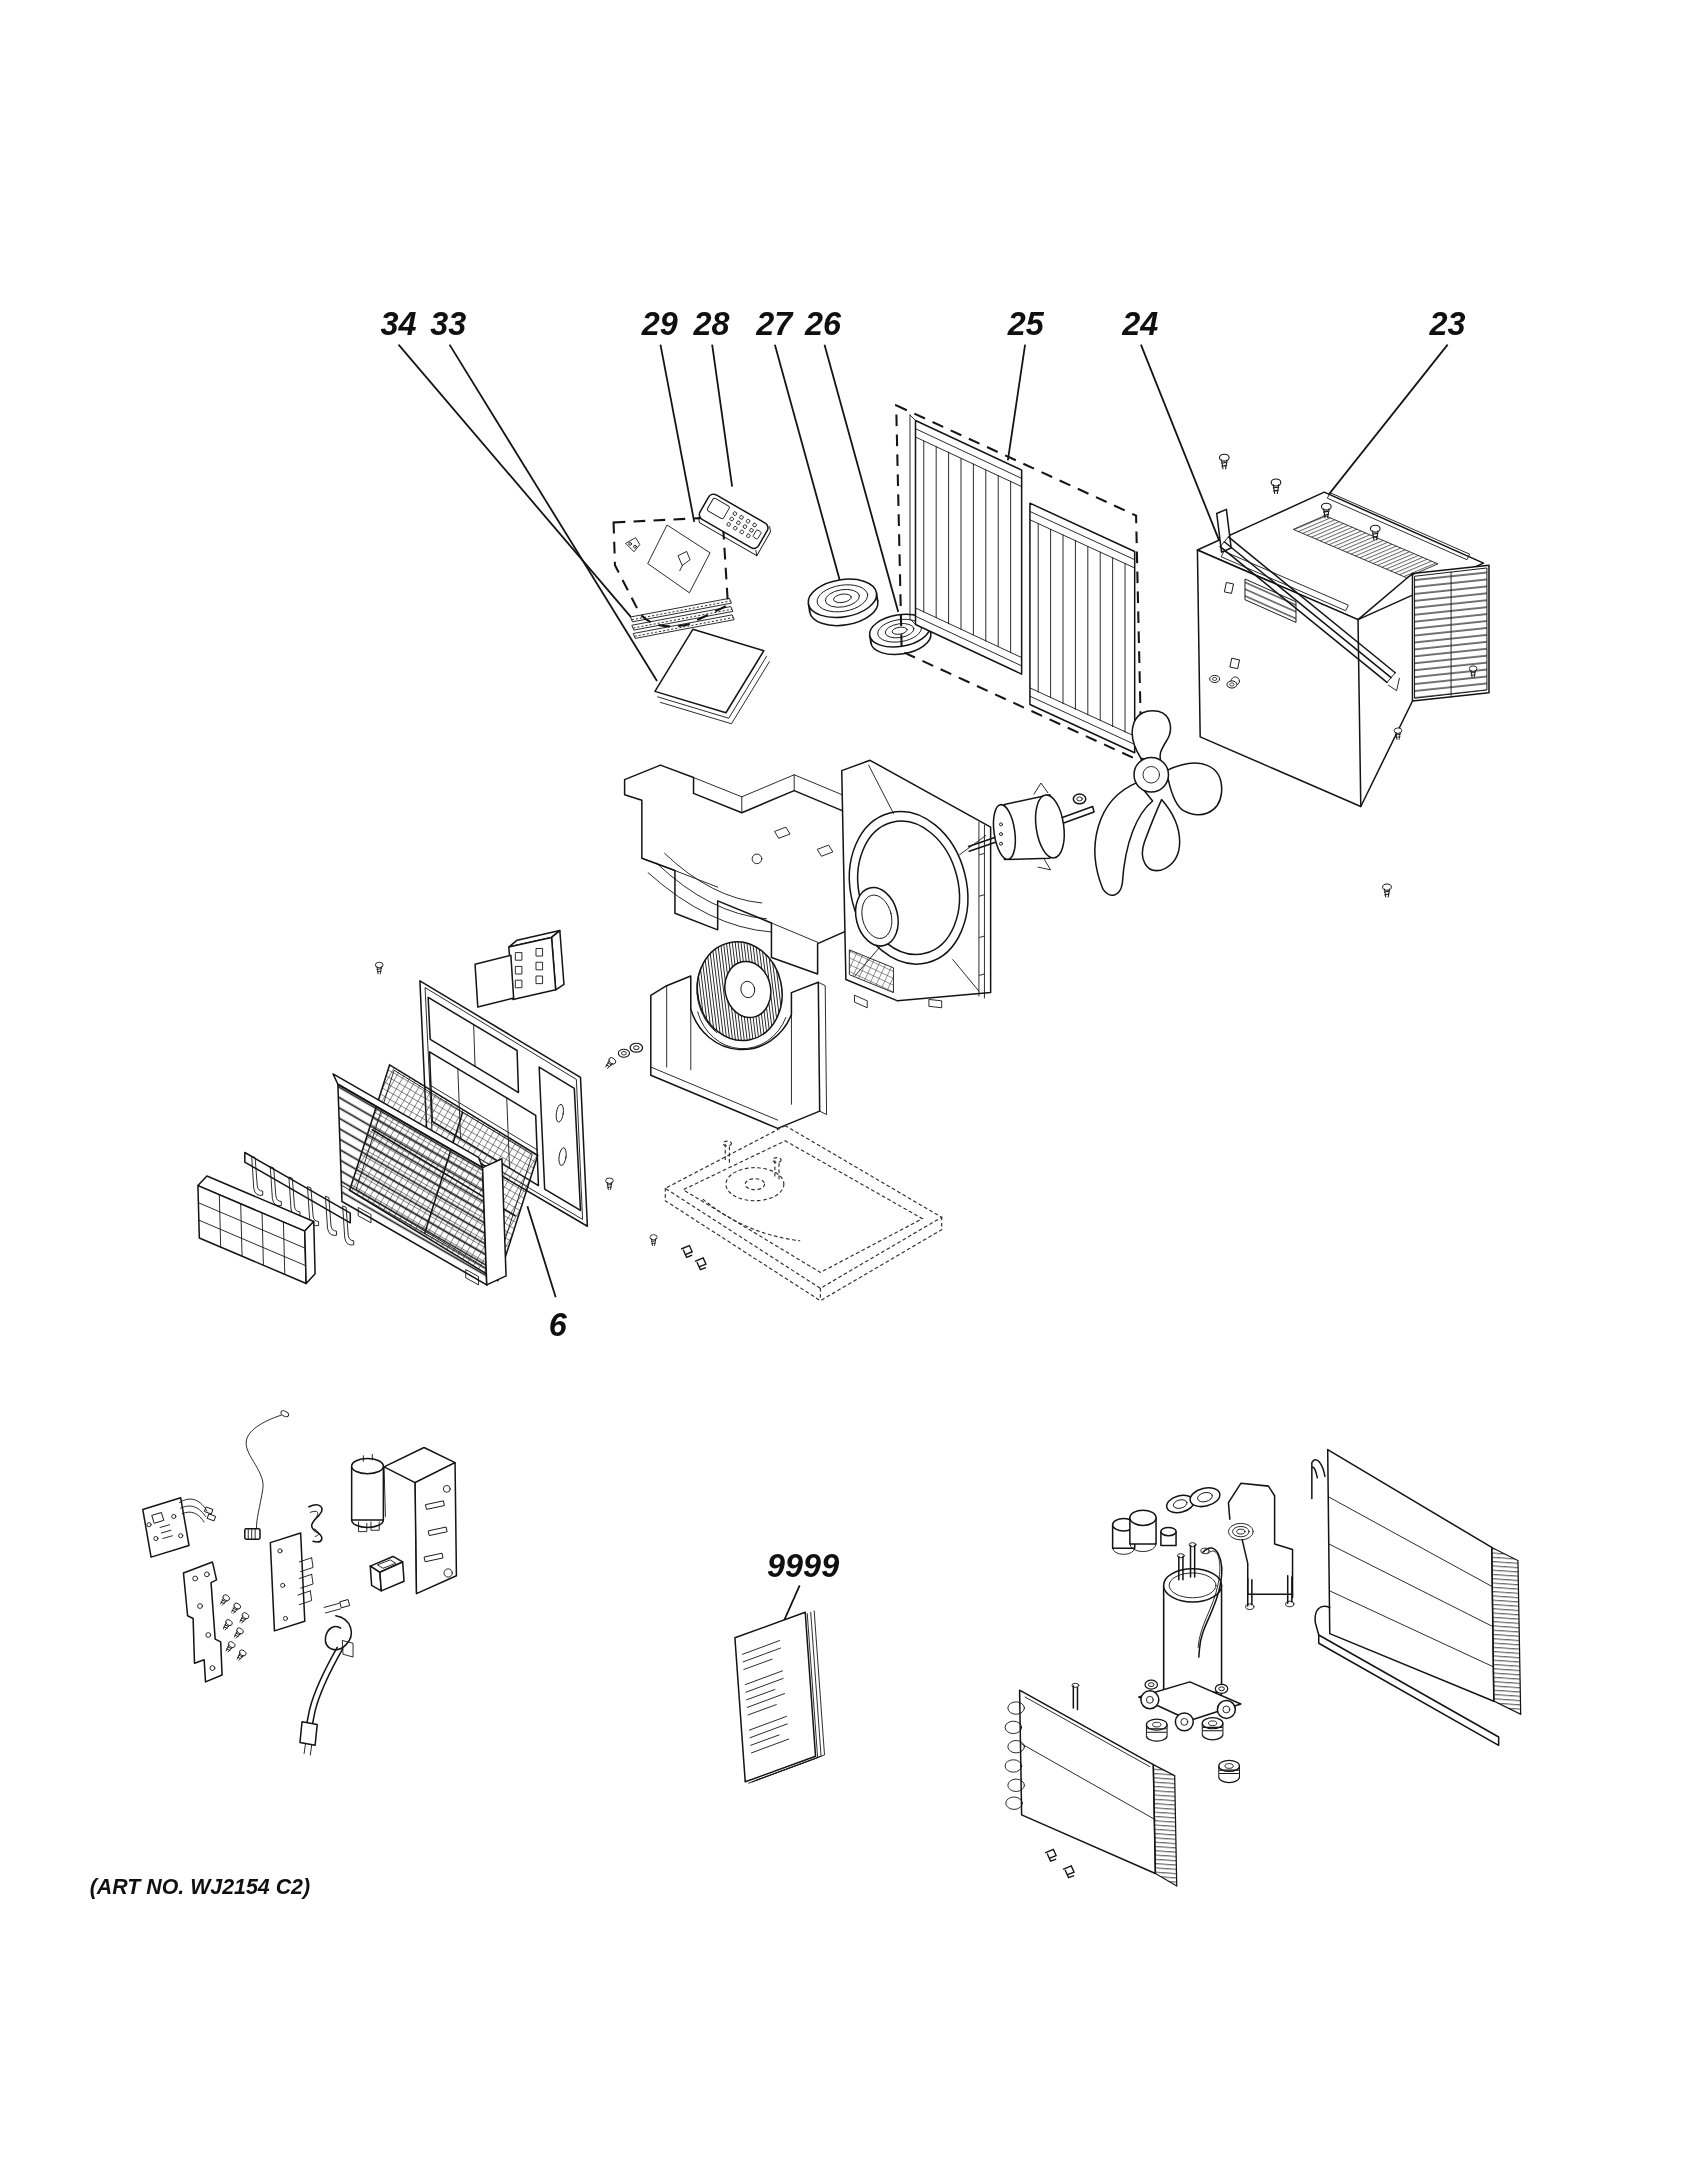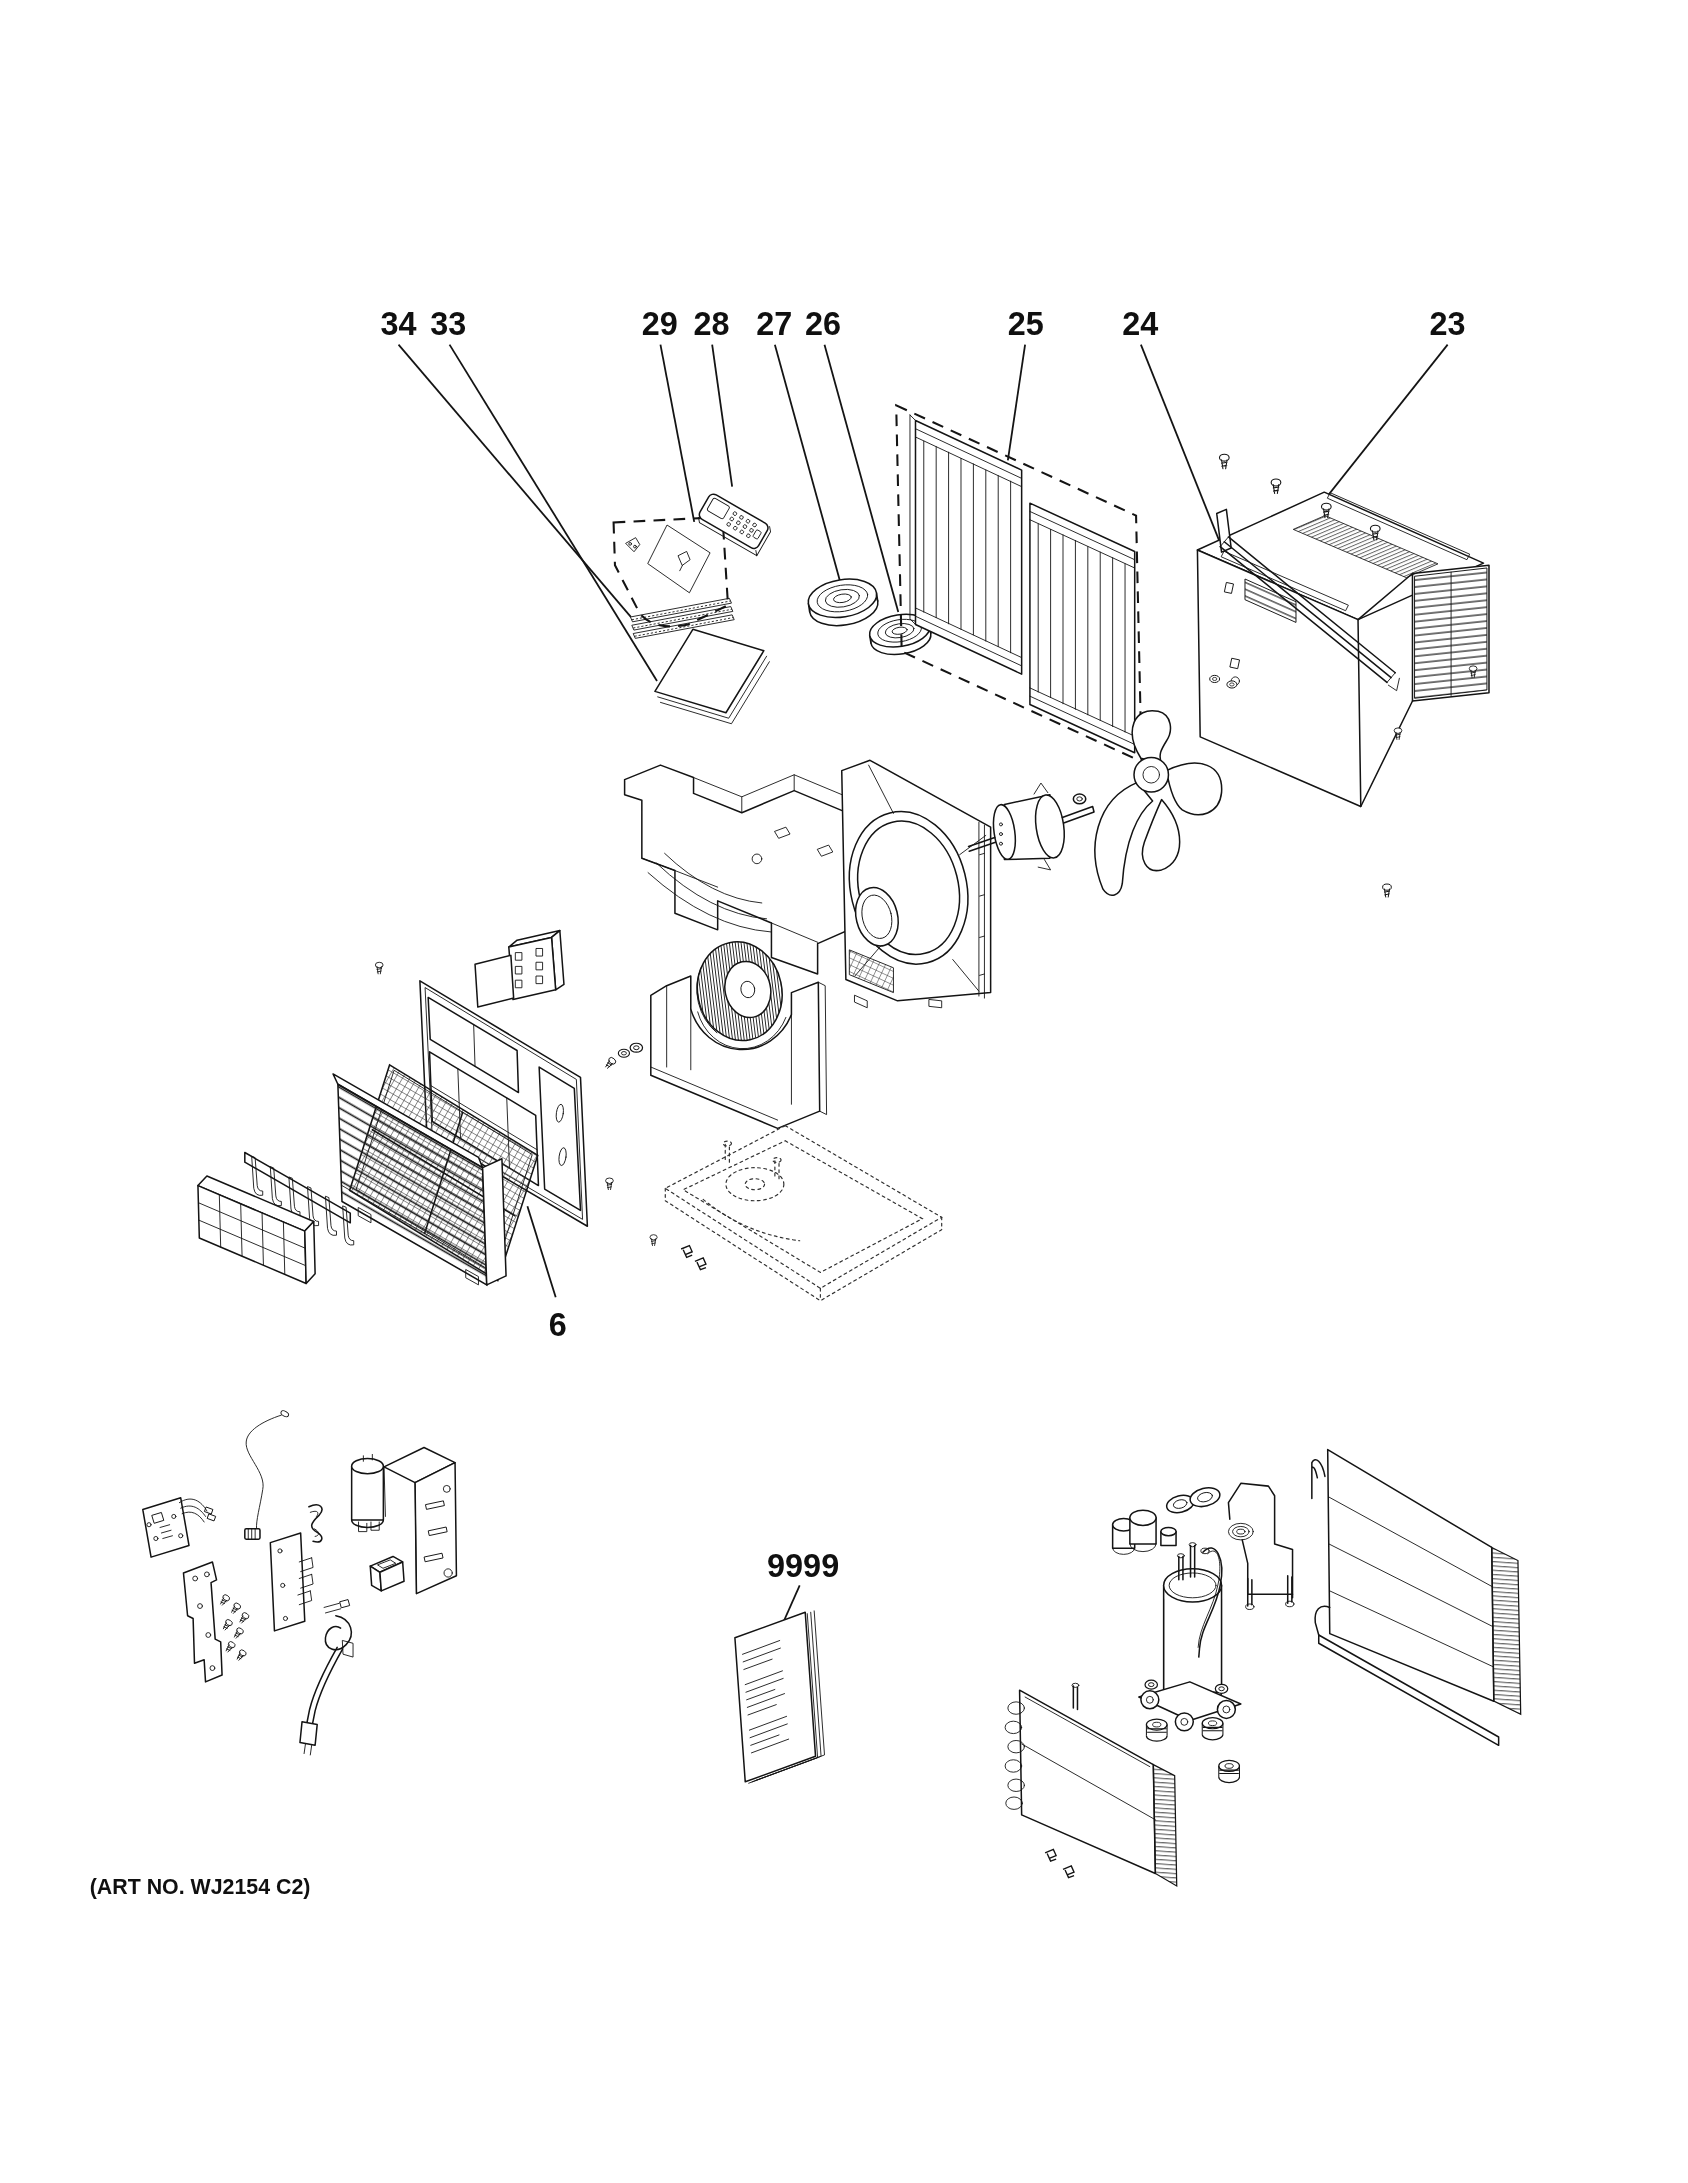--- a/index.html
+++ b/index.html
@@ -2,20 +2,21 @@
 <html style="font-size:11px"><head>
 <meta charset="utf-8">
 <style>
   html,body{margin:0;padding:0;background:#ffffff;}
   .page{
     position:relative;
     width:1689px;height:2183px;
     background:#ffffff;
     font-family:"Liberation Sans",sans-serif;
     overflow:hidden;
+    font-style:italic;
   }
   svg{position:absolute;left:0;top:0;}
   .ln{stroke:#141414;stroke-width:2.2;fill:none;stroke-linecap:round;stroke-linejoin:round;}
   .thin{stroke:#141414;stroke-width:1.3;fill:none;stroke-linecap:round;stroke-linejoin:round;}
   .fillw{fill:#ffffff;}
   .leader{stroke:#141414;stroke-width:2.6;fill:none;}
   .dashed{stroke:#141414;stroke-width:3;fill:none;stroke-dasharray:17 12;}
   .pan{stroke:#303030;stroke-width:1.7;fill:none;stroke-dasharray:4 5;stroke-linecap:round;}
   .callout{font-family:"Liberation Sans",sans-serif;font-weight:700;font-size:47px;fill:#101010;}
   .artno{font-family:"Liberation Sans",sans-serif;font-weight:700;font-size:31px;fill:#101010;}

